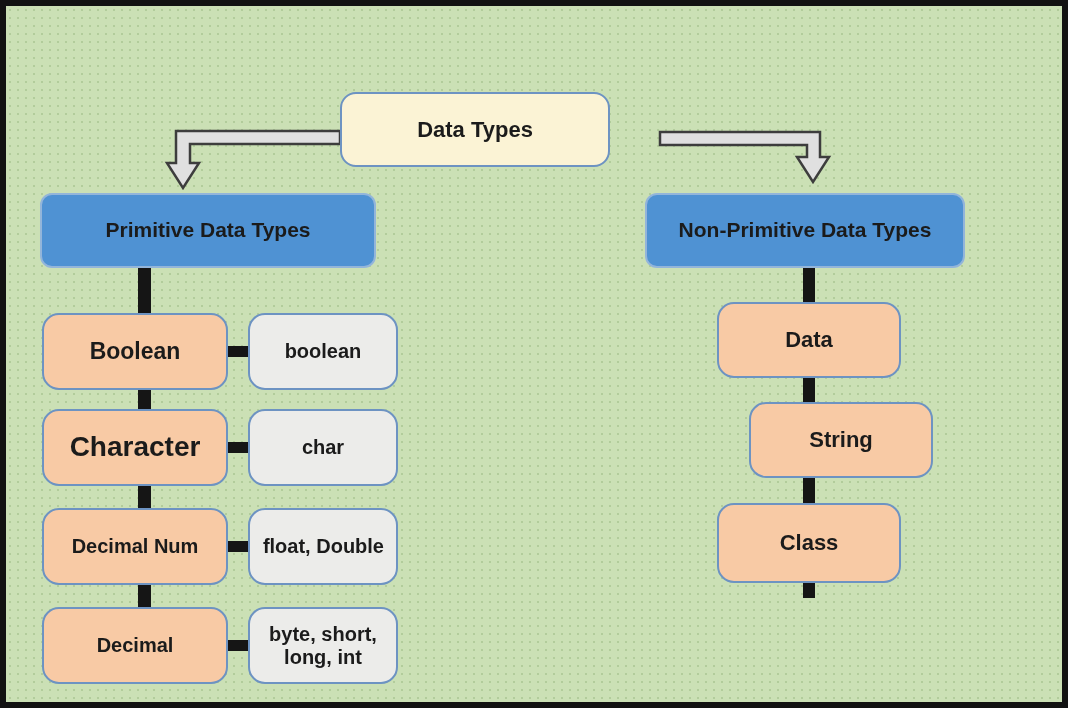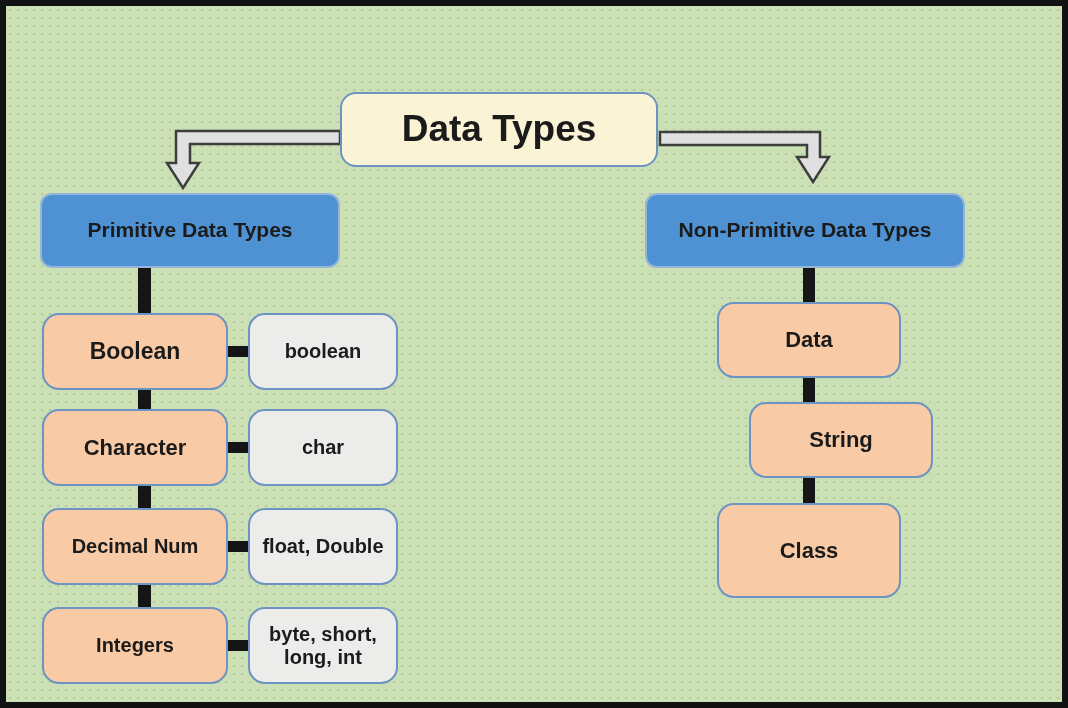--- a/index.html
+++ b/index.html
@@ -23,34 +23,34 @@
     box-sizing: border-box;
     display: flex;
     align-items: center;
     justify-content: center;
     text-align: center;
     font-weight: bold;
     color: #1b1b1b;
     line-height: 1.15;
   }
   .root-node {
-    left: 334px; top: 86px; width: 318px; height: 75px;
+    left: 334px; top: 86px; width: 270px; height: 75px;
     background: #fbf3d5;
     border: 2px solid #6d93c2;
     border-radius: 16px;
-    font-size: 37px;
+    font-size: 22px;
   }
   .branch-node {
     top: 187px; height: 75px;
     background: #4f92d3;
     border: 2px solid #93b5da;
     border-radius: 12px;
     font-size: 21px;
   }
-  .branch-left  { left: 34px;  width: 300px; }
+  .branch-left  { left: 34px;  width: 336px; }
   .branch-right { left: 639px; width: 320px; text-align: center; }
   .type-node {
     left: 36px; width: 186px; height: 77px;
     background: #f8caa5;
     border: 2px solid #6d93c2;
     border-radius: 17px;
   }
   .kw-node {
     left: 242px; width: 150px; height: 77px;
     background: #ececea;
@@ -68,21 +68,21 @@
   .connector {
     position: absolute;
     background: #151515;
   }
   .arrows-layer {
     position: absolute;
     left: 0; top: 0; width: 1056px; height: 696px;
     pointer-events: none;
   }
   .fs23 { font-size: 23px; }
-  .fs22 { font-size: 22px; }
+  .fs22 { font-size: 28px; }
   .fs20 { font-size: 20px; }
   .fs18 { font-size: 20px; }
 </style>
 </head>
 <body>
 
 <div class="canvas">
 
   <svg class="arrows-layer" viewBox="0 0 1056 696">
     <polygon points="334,125 170,125 170,157 161,157 177,182 193,157 184,157 184,138 334,138" fill="#e0e0e0" stroke="#3d3d3d" stroke-width="2.5"></polygon>
@@ -120,39 +120,39 @@
   <div class="node type-node fs22" style="top:403px;">
     <span>Character</span>
   </div>
   <div class="node kw-node fs20" style="top:403px;">
     <span>char</span>
   </div>
 
   <div class="node type-node fs20" style="top:502px;">
     <span>Decimal Num</span>
   </div>
-  <div class="node kw-node fs20" style="top:502px;">
+  <div class="node kw-node fs20" style="top:502px;justify-content:flex-end;">
     <span>float, Double</span>
   </div>
 
   <div class="node type-node fs20" style="top:601px;">
-    <span>Integers</span>
+    <span>Decimal</span>
   </div>
   <div class="node kw-node fs18" style="top:601px;">
     <span>byte, short, long, int</span>
   </div>
 
   <div class="connector" style="left:797px; top:262px; width:12px; height:34px;"></div>
   <div class="connector" style="left:797px; top:372px; width:12px; height:24px;"></div>
   <div class="connector" style="left:797px; top:472px; width:12px; height:25px;"></div>
   <div class="connector" style="left:797px; top:574px; width:12px; height:18px;"></div>
 
   <div class="node right-node" style="top:296px; height:76px;">
     <span>Data</span>
   </div>
   <div class="node right-node" style="top:396px; height:76px;margin-left:32px;">
     <span>String</span>
   </div>
-  <div class="node right-node" style="top:497px; height:95px;">
+  <div class="node right-node" style="top:497px; height:80px;">
     <span>Class</span>
   </div>
 
 </div>
 
 </body></html>

